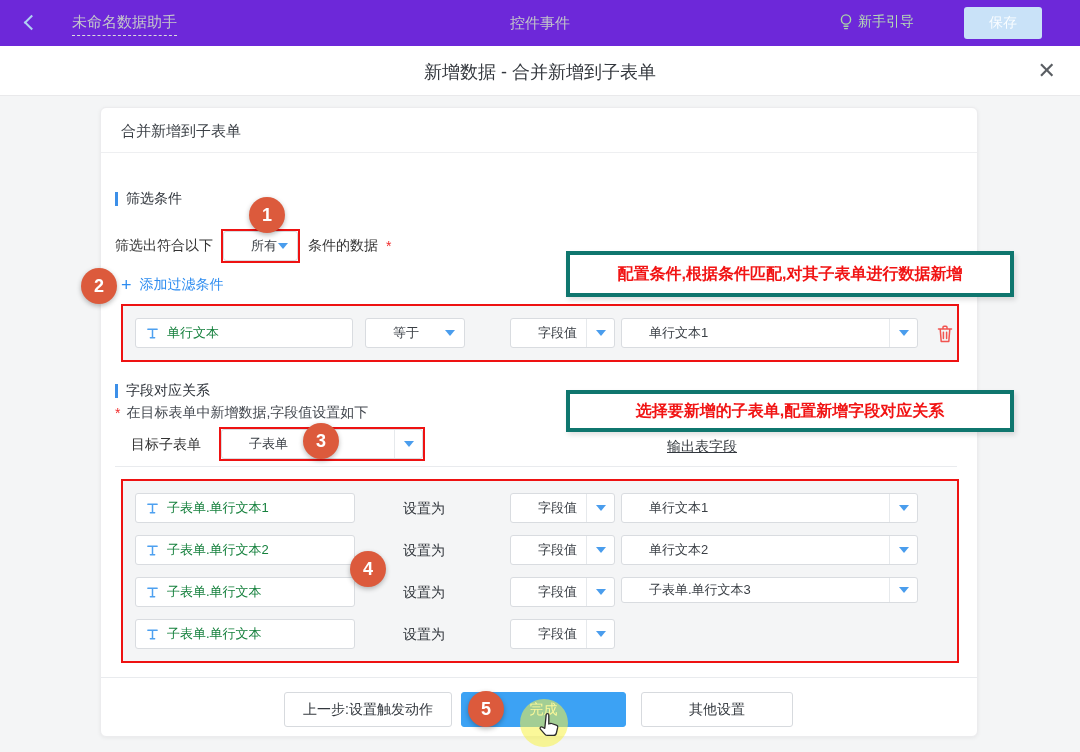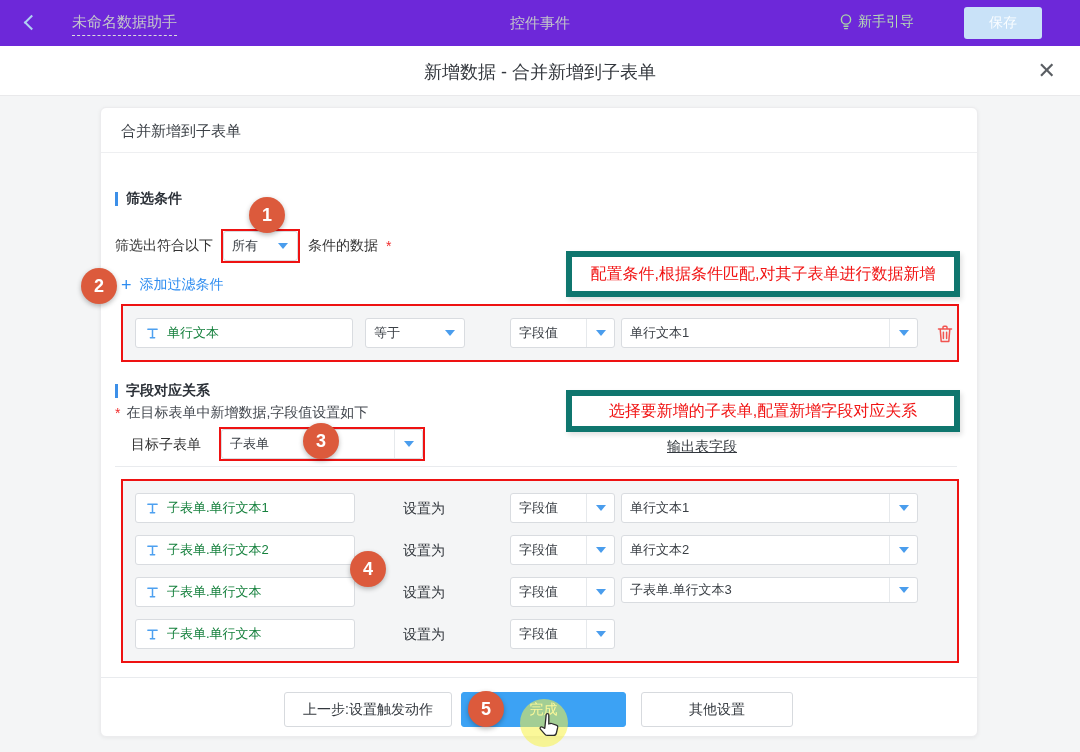--- a/index.html
+++ b/index.html
@@ -39,51 +39,51 @@
     background:#f4f5f6; }
   .card { position:absolute; left:100px; top:11px; width:878px; height:630px;
     background:#fff; border:1px solid #ececee; border-radius:6px;
     box-shadow:0 1px 4px rgba(0,0,0,.06); }
   .card-header { position:absolute; top:0; left:0; right:0; height:45px;
     border-bottom:1px solid #eeeff1; }
   .card-header span { position:absolute; left:20px; line-height:45px;
     font-size:15px; color:#3a3f45; }
 
   .section-title { position:absolute; left:14px; display:flex; align-items:center;
-    font-weight:bold; font-size:14px; color:#2c3138; }
+    font-weight:normal; font-size:14px; color:#2c3138; }
   .section-title::before { content:""; display:inline-block; width:3px; height:14px;
     background:#3c8fe8; margin-right:8px; }
 
   .badge { position:absolute; width:36px; height:36px; border-radius:50%;
     background:#dc5a3c; color:#fff; font-weight:bold; font-size:18px;
     display:flex; align-items:center; justify-content:center;
     box-shadow:0 2px 5px rgba(0,0,0,.28); z-index:6; }
 
   .sentence { position:absolute; left:14px; top:120px; height:35px;
     display:flex; align-items:center; gap:8px; }
   .red-outline { border:2px solid #ee1212; }
   .req { color:#f02a2a; font-size:14px; }
 
   .select { position:relative; background:#fff; border:1px solid #d9dce0;
-    border-radius:3px; display:flex; align-items:center; padding-left:8px;
+    border-radius:3px; display:flex; align-items:center; padding-left:27px;
     font-size:13px; color:#3a3f45; cursor:pointer; }
   .caret { width:0; height:0; border-left:5px solid transparent;
     border-right:5px solid transparent; border-top:6px solid #4a9ded; }
   .caret-zone { position:absolute; right:0; top:0; bottom:0; width:28px;
     display:flex; align-items:center; justify-content:center; }
   .caret-zone.sep { border-left:1px solid #e6e9ec; }
 
   .add-link { position:absolute; left:20px; top:168px; display:flex;
     align-items:center; gap:8px; color:#2d8cf0; cursor:pointer; }
   .plus { font-size:18px; line-height:18px; color:#2d8cf0; }
 
-  .tip-box { position:absolute; left:465px; width:394px; background:#fff;
-    border:6px solid #0f766e; box-shadow:2px 3px 5px rgba(0,0,0,.12);
+  .tip-box { position:absolute; left:465px; width:448px; background:#fff;
+    border:4px solid #0f766e; box-shadow:2px 3px 5px rgba(0,0,0,.12);
     display:flex; align-items:center; justify-content:center;
-    color:#f11414; font-size:16px; z-index:4; }
+    color:#f11414; font-size:16px; z-index:4;font-weight:bold; }
 
   .outlined-box { position:absolute; left:20px; width:838px; background:#f4f5f6;
     border:2px solid #ee1212; }
 
   .field-input { position:absolute; height:30px; background:#fff;
     border:1px solid #d9dce0; border-radius:3px; display:flex; align-items:center;
     gap:8px; padding-left:10px; font-size:13px; color:#15803d; cursor:text; }
 
   .subtitle { position:absolute; left:14px; top:296px; display:flex; gap:6px;
     align-items:center; color:#444950; }

